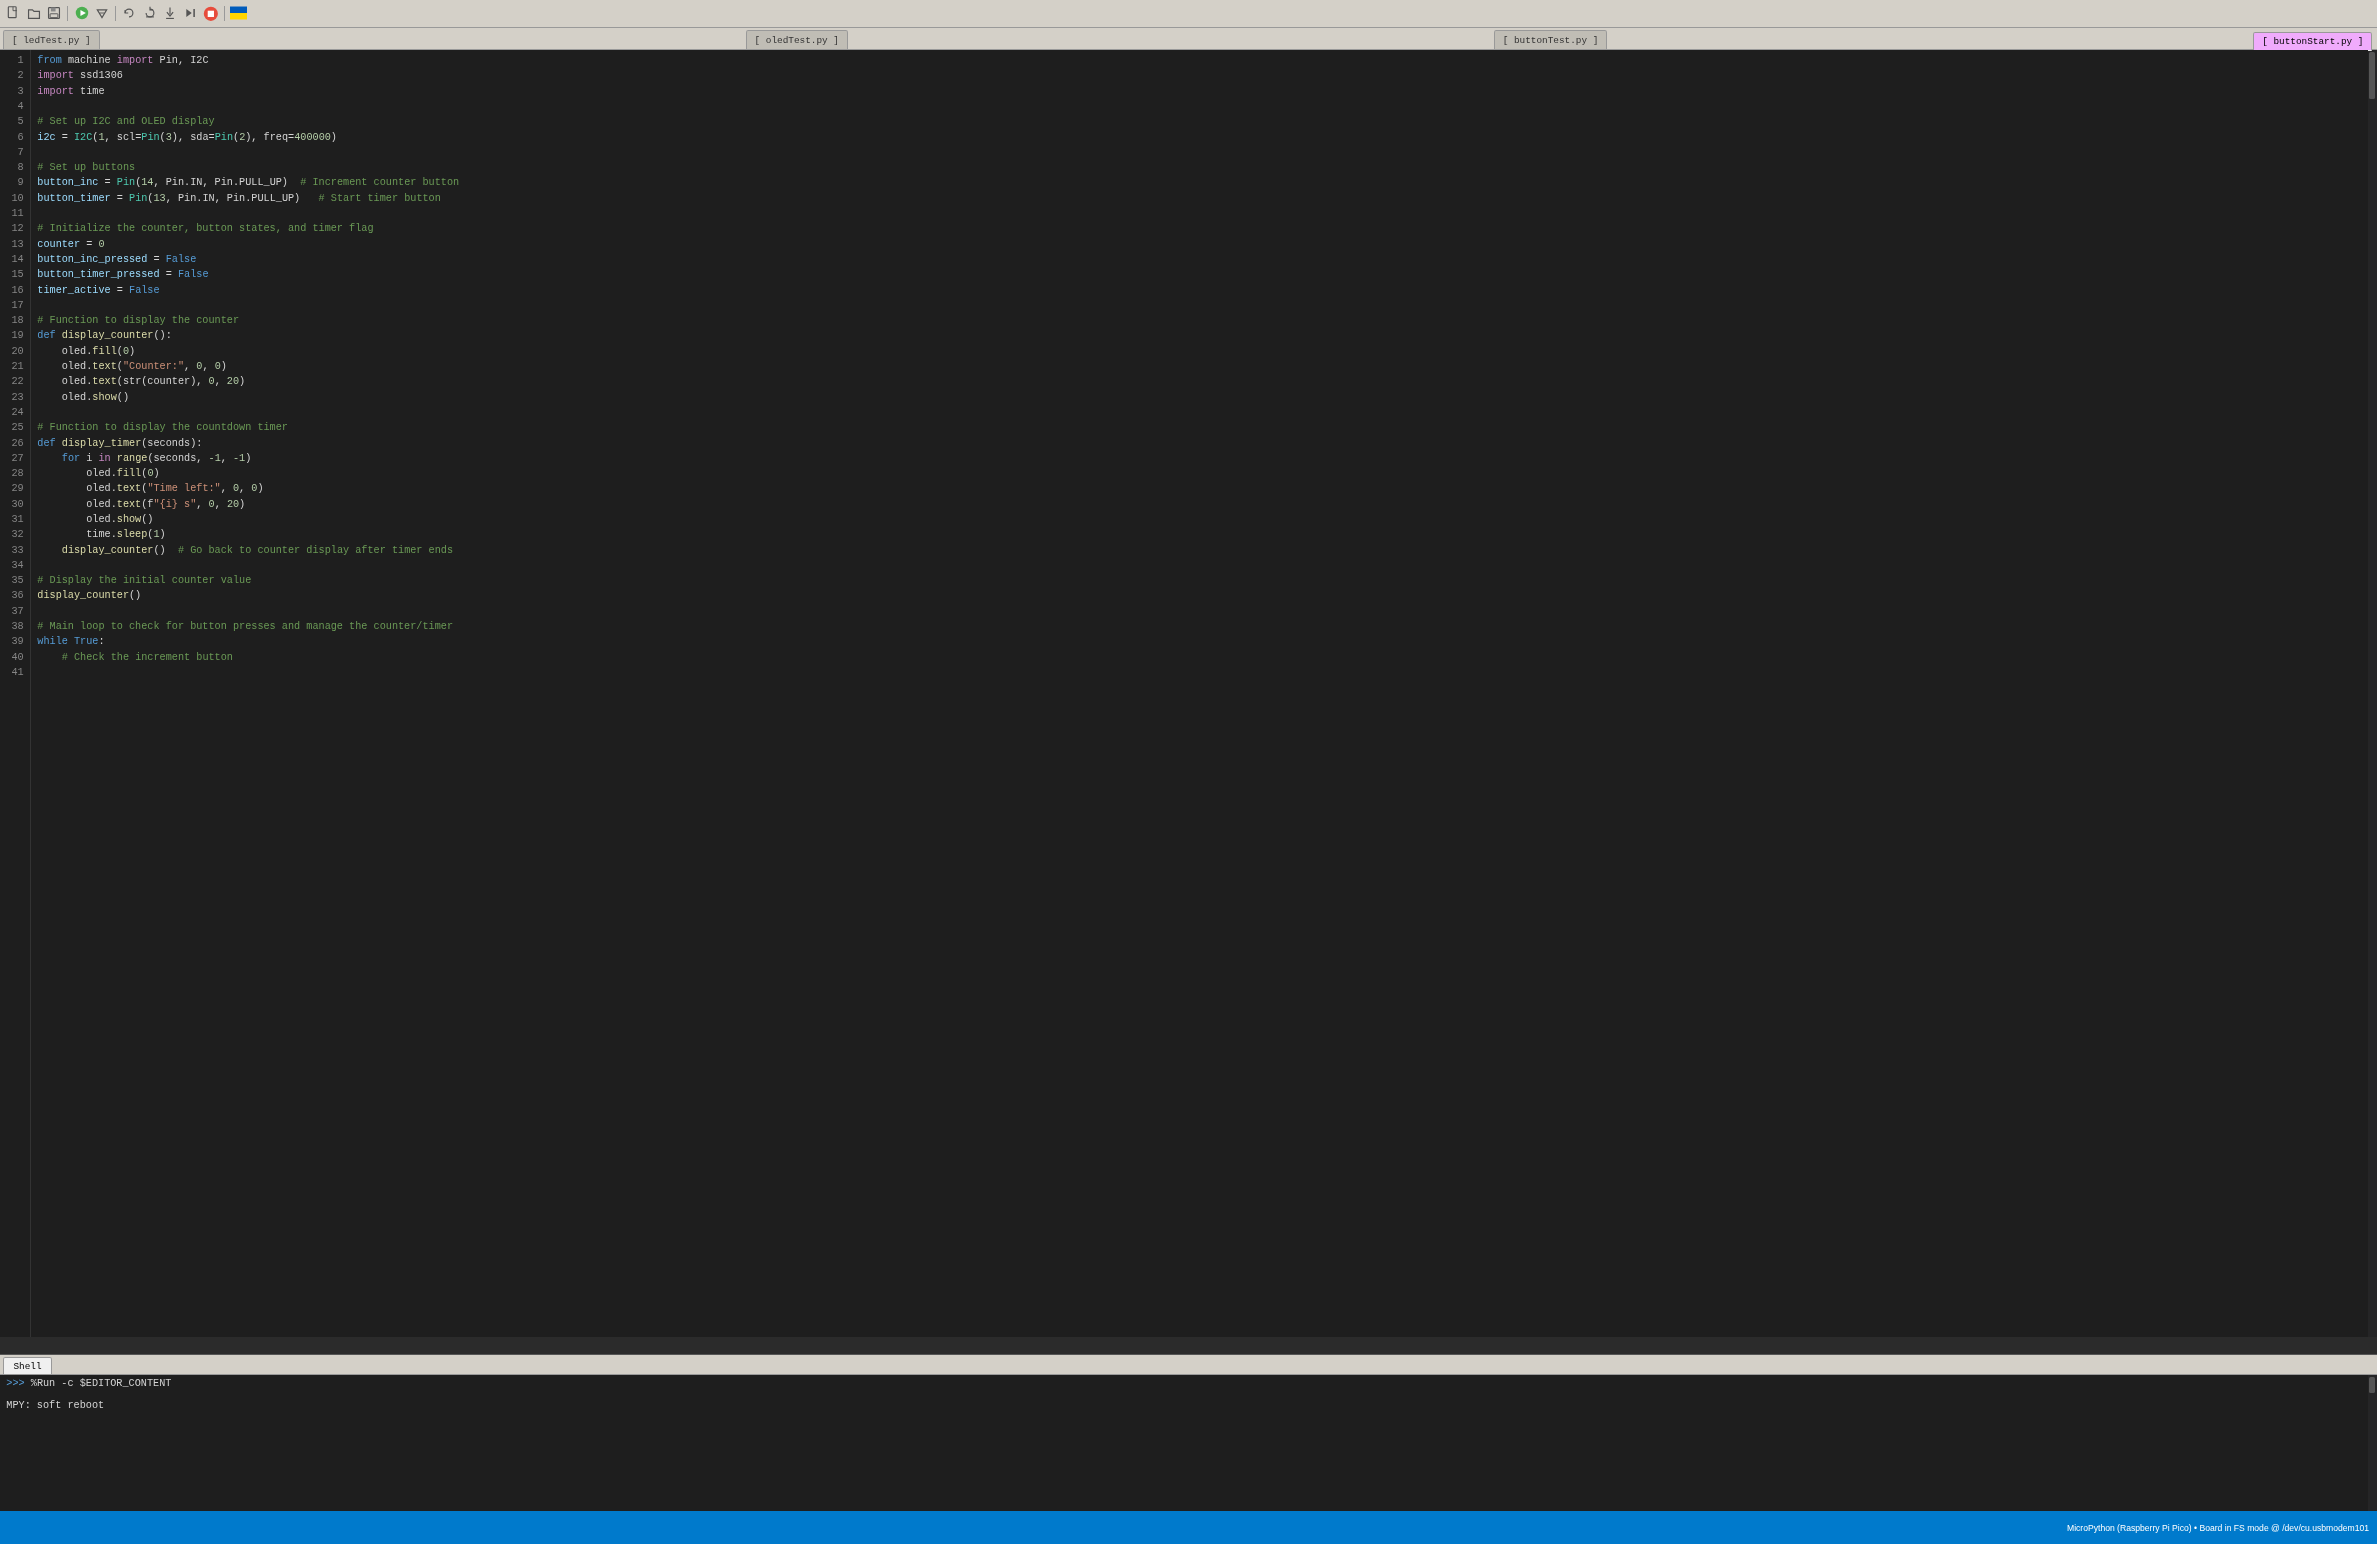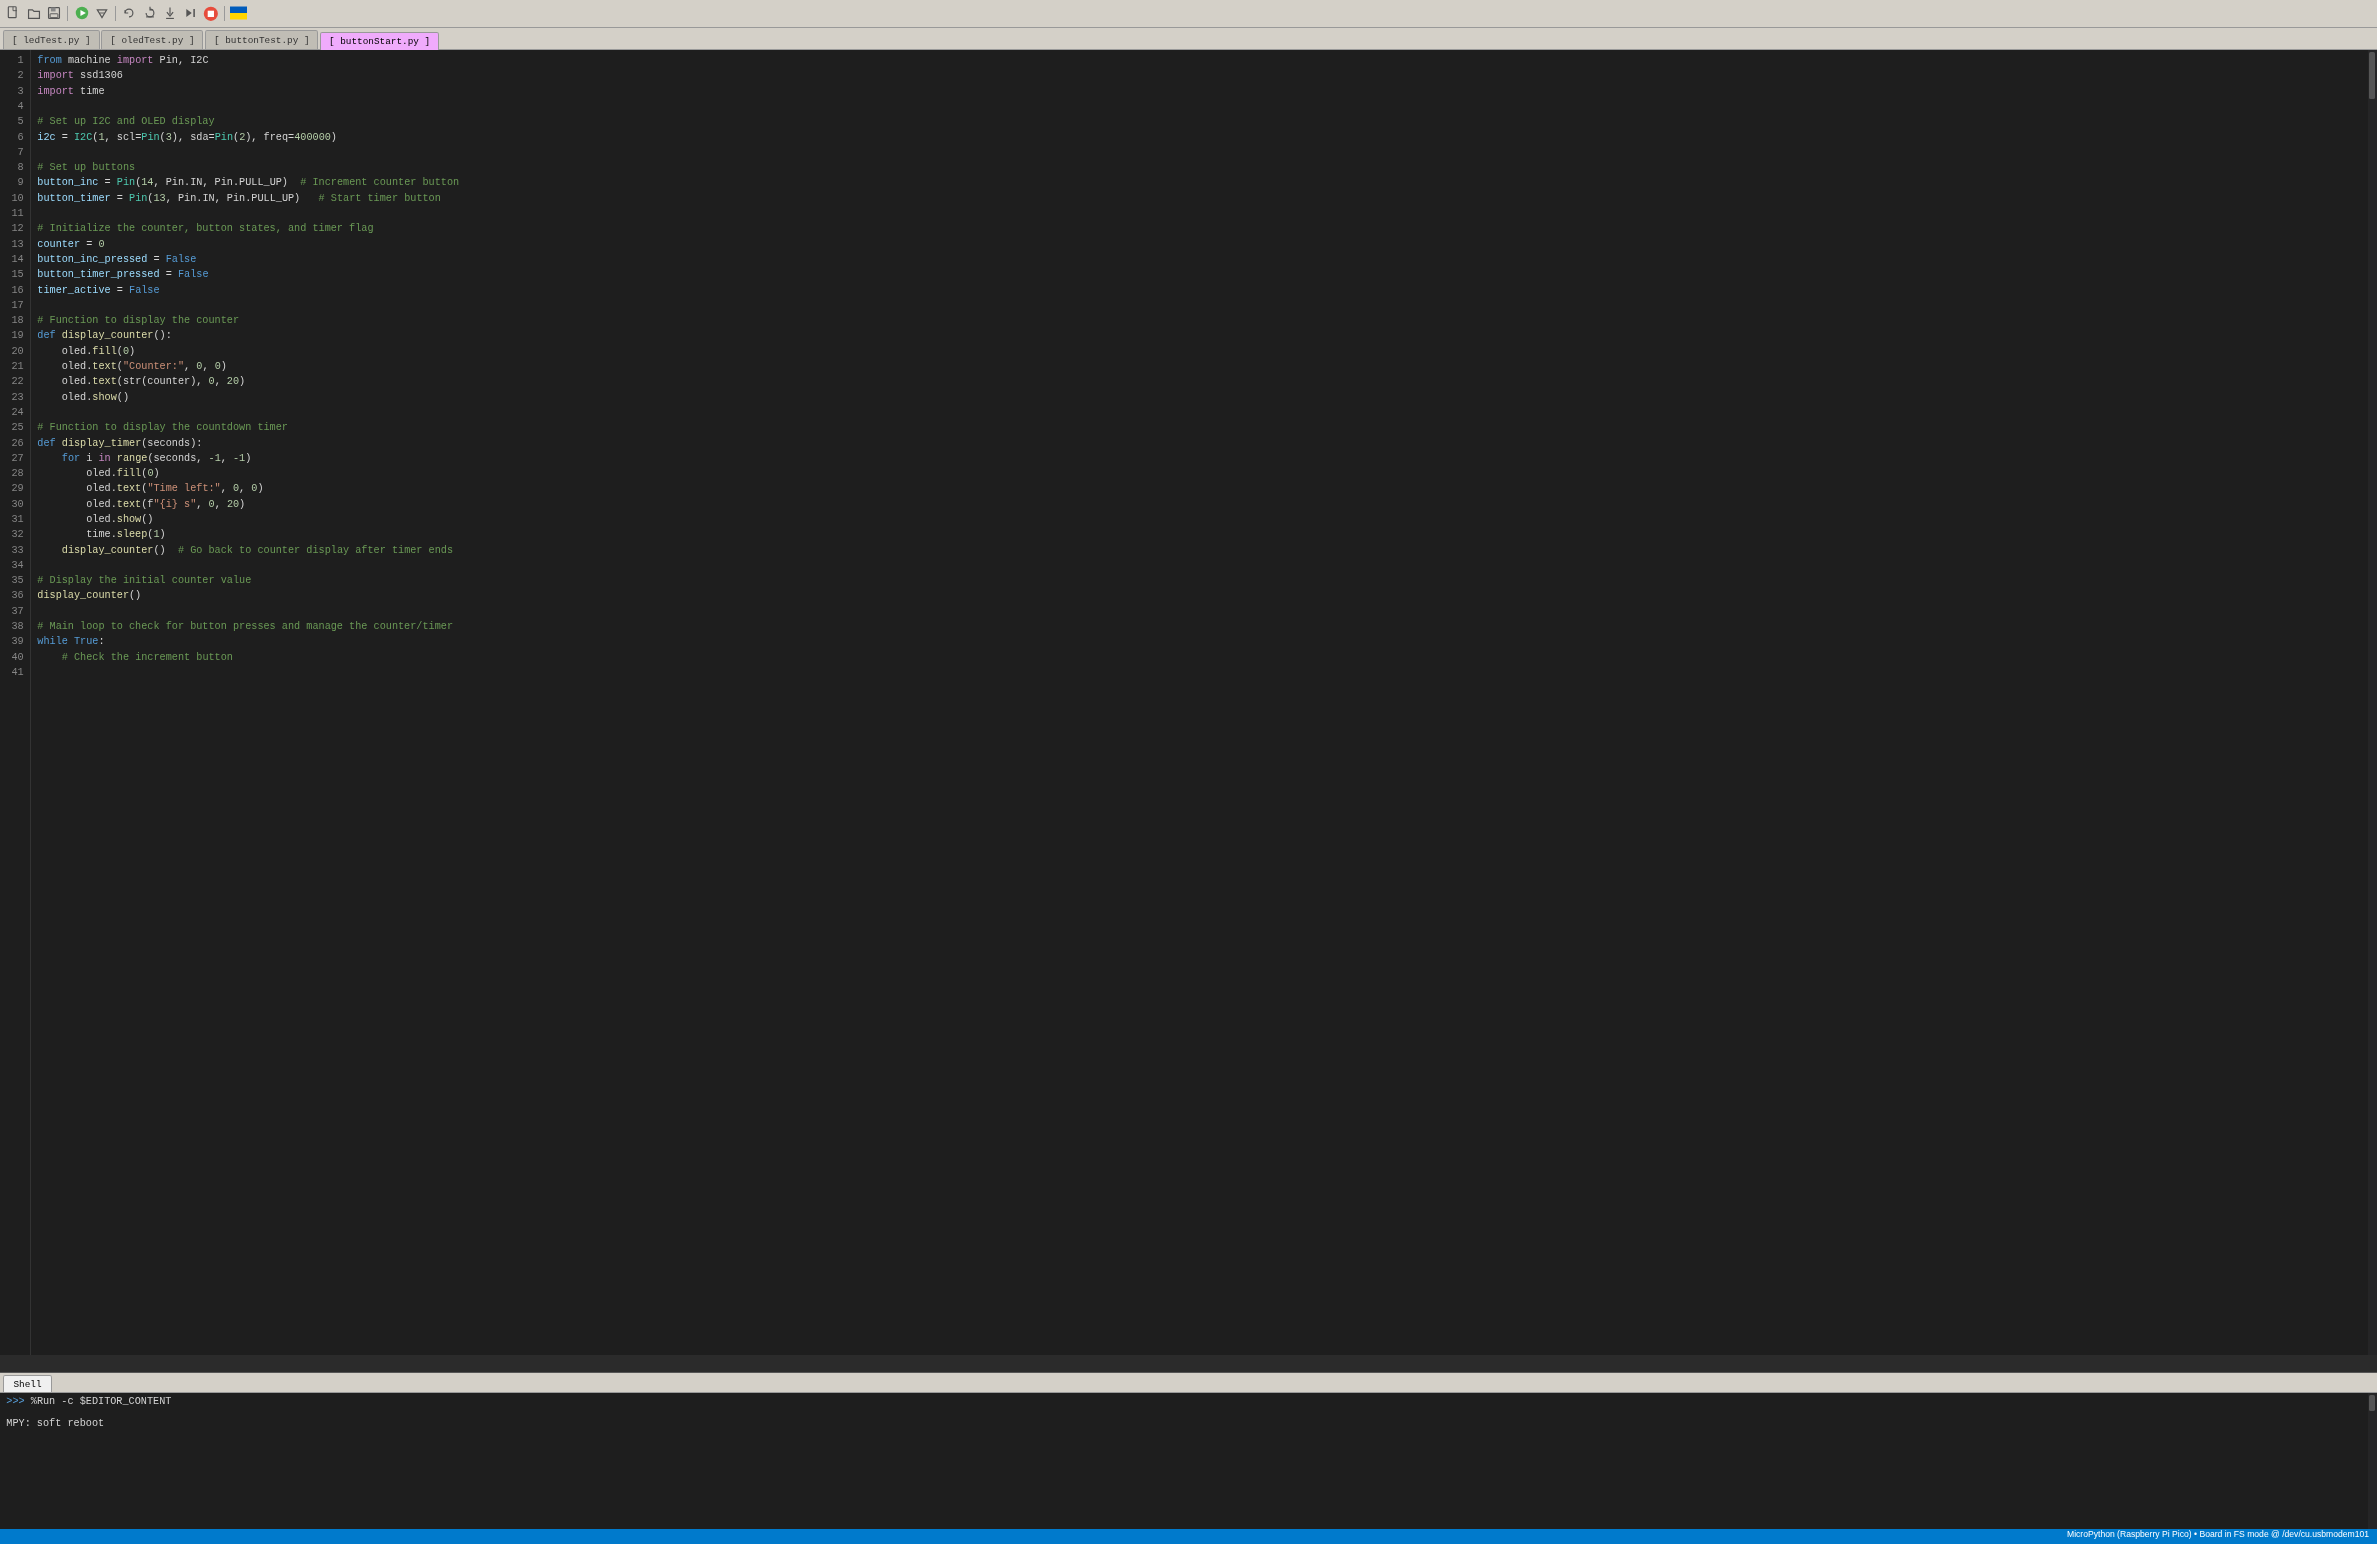--- a/index.html
+++ b/index.html
@@ -43,20 +43,21 @@
 
     
     #tab-bar {
       background: #d4d0c8;
       display: flex;
       align-items: flex-end;
       padding: 0 3.1px;
       flex-shrink: 0;
       border-bottom: 1.6px solid #999;
       height: 22px;
+      justify-content: space-between;
     }
     .tab {
       padding: 2.4px 7.9px;
       background: #c0bdb5;
       border: 0.8px solid #999;
       border-bottom: none;
       margin-right: 1.6px;
       cursor: pointer;
       font-size: 9.4px;
       color: #333;
@@ -191,22 +192,23 @@
       flex: 1;
       overflow: hidden;
       gap: 28px;
     }
 
     
     #status-bar {
       background: #007acc;
       color: #fff;
       font-size: 8.6px;
-      height: 15px;
-      display: flex;
+      height: 33px;
+      display: flex;
+      align-items: center;
       justify-content: flex-end;
       padding: 0 7.9px;
       flex-shrink: 0;
       font-family: Arial, sans-serif;
     }
 
     
     ::-webkit-scrollbar { width: 7.9px; height: 7.9px; }
     ::-webkit-scrollbar-track { background: #1e1e1e; }
     ::-webkit-scrollbar-thumb { background: #424242; }

